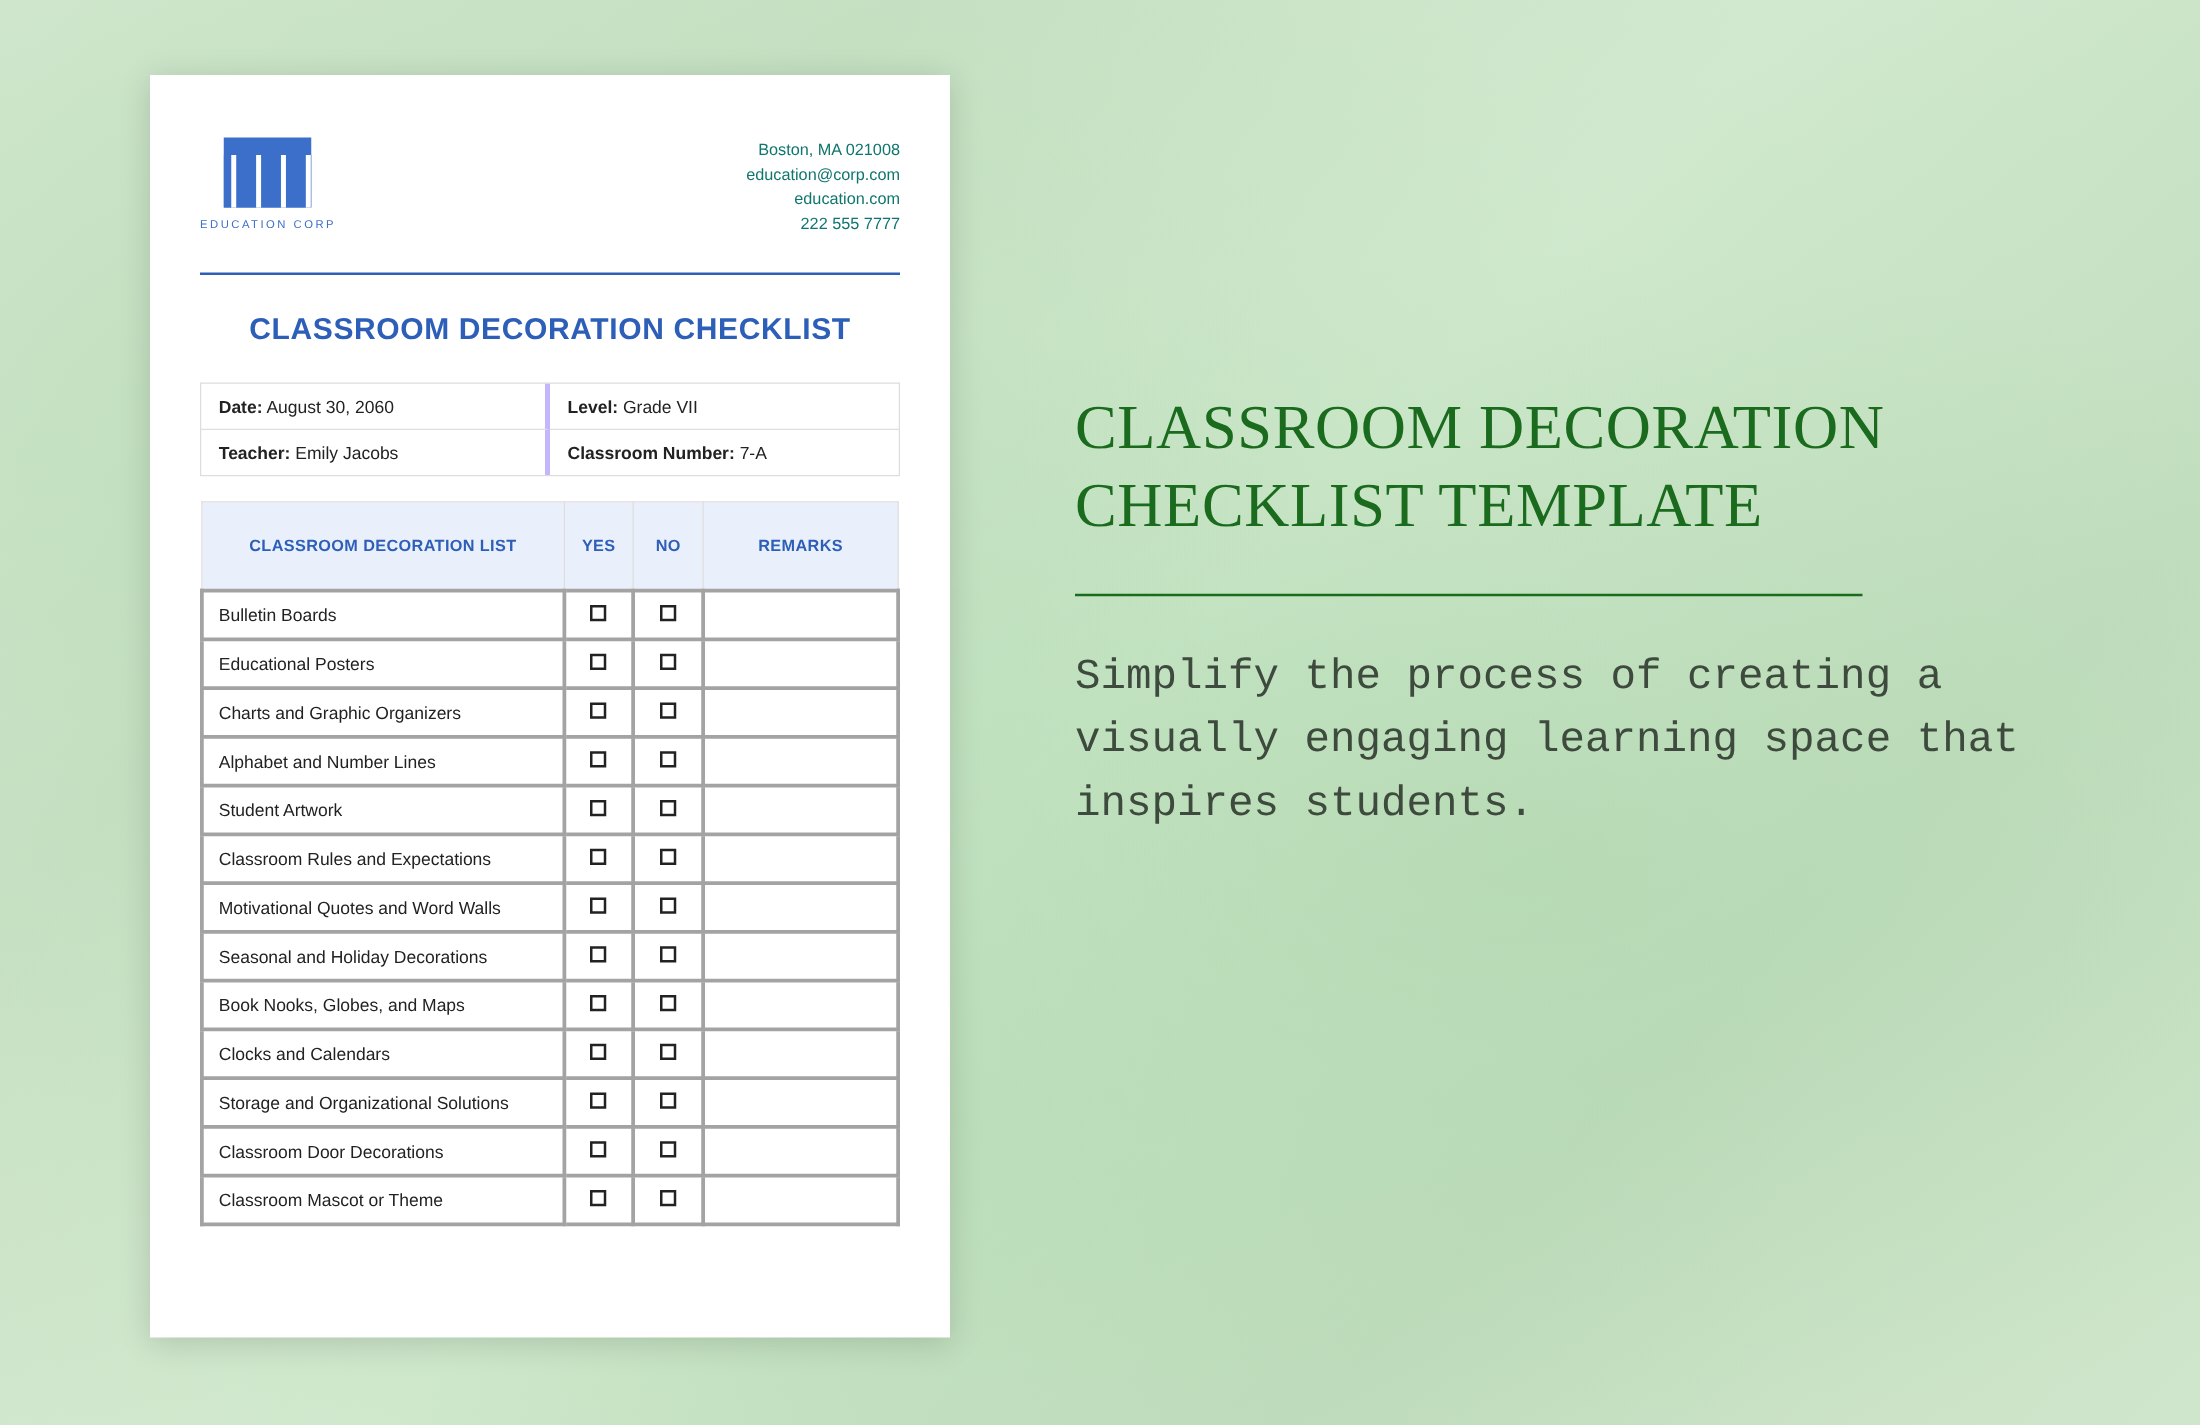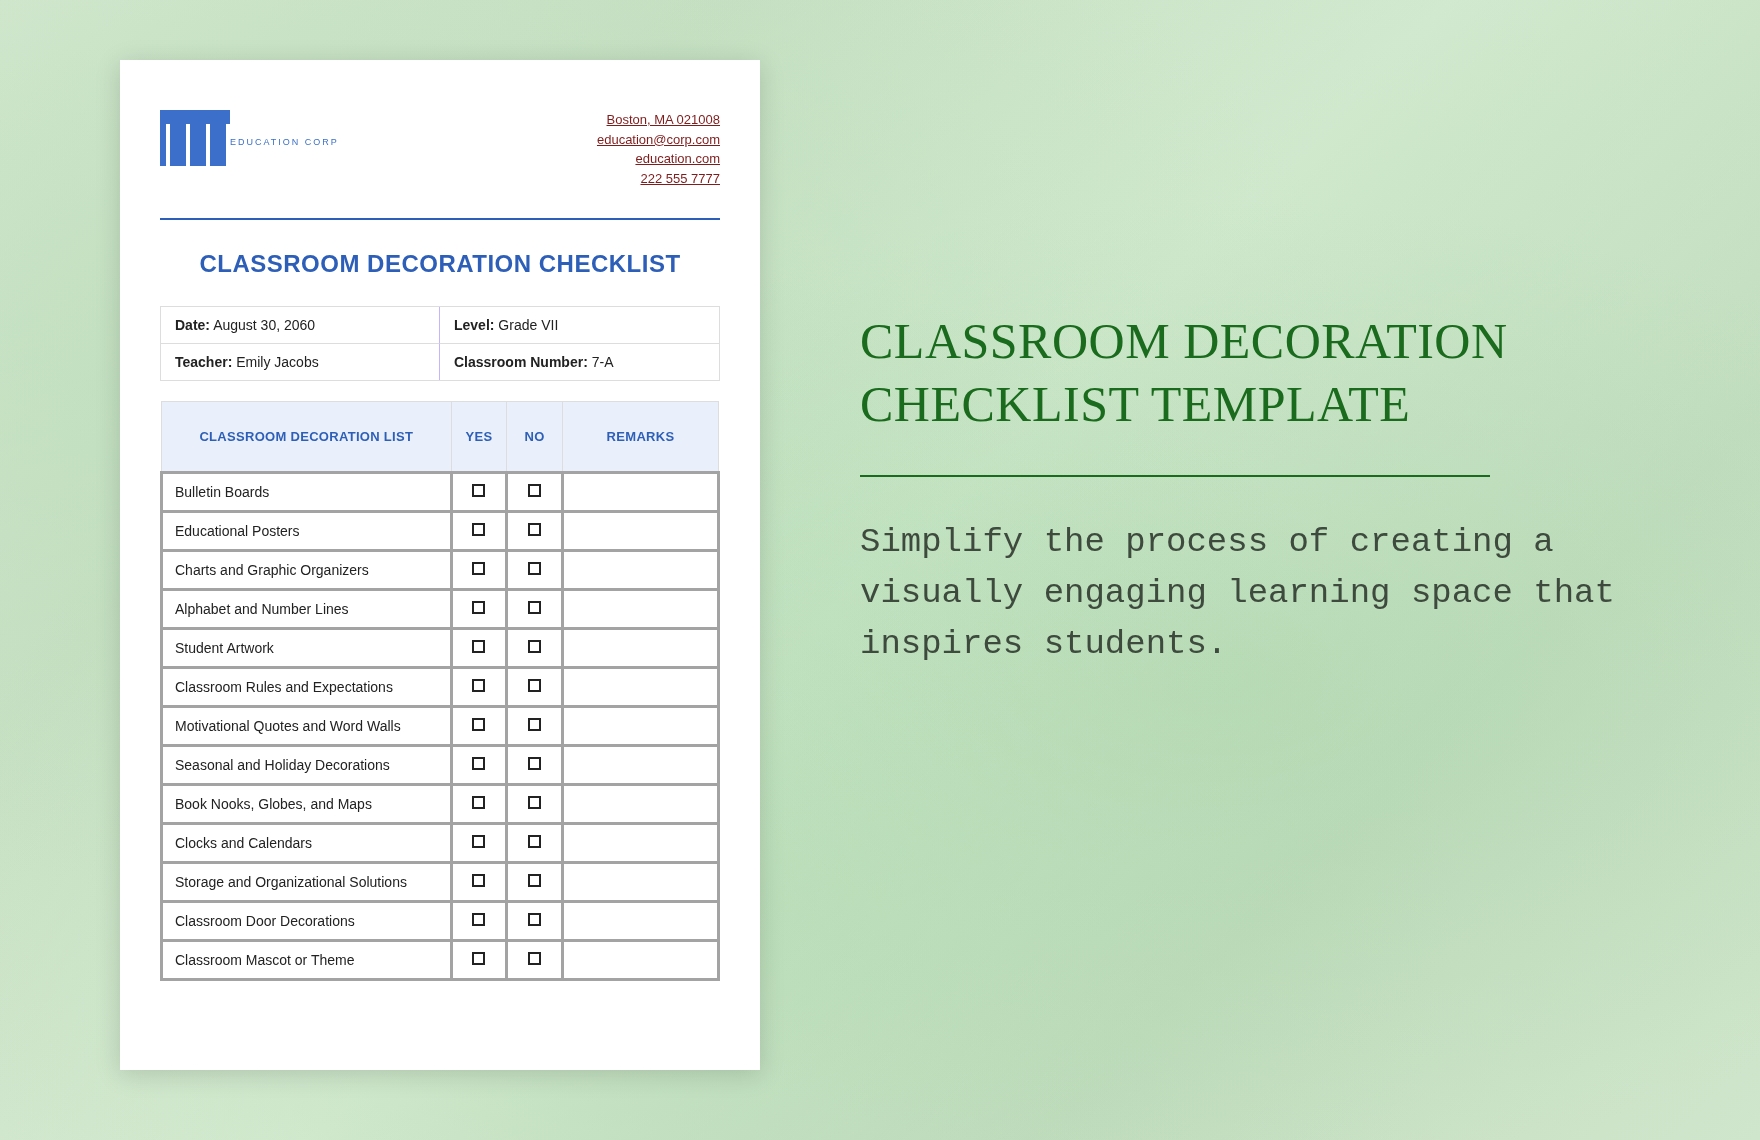--- a/index.html
+++ b/index.html
@@ -29,21 +29,21 @@
   
   .doc-header {
     display: flex;
     justify-content: space-between;
     align-items: flex-start;
     margin-bottom: 30px;
   }
   
   .logo-block {
     display: flex;
-    flex-direction: row;
+    flex-direction: column;
     align-items: center;
   }
   
   .logo-graphic {
     width: 70px;
     height: 56px;
     background: #3b6fc9;
     position: relative;
     margin-bottom: 8px;
   }
@@ -64,22 +64,21 @@
     font-size: 9px;
     letter-spacing: 2px;
     color: #3b6fc9;
     font-weight: 500;
   }
   
   .contact-info {
     text-align: right;
     font-size: 13px;
     line-height: 1.5;
-    color: #7f1d1d;
-    text-decoration: underline;
+    color: #0f766e;
   }
   
   .header-rule {
     border: none;
     border-top: 2px solid #2e5fb8;
     margin-bottom: 30px;
   }
   
   .doc-title {
     text-align: center;
@@ -91,21 +90,21 @@
   }
   
   .info-grid {
     display: grid;
     grid-template-columns: 1fr 1fr;
     border: 1px solid #ddd;
     margin-bottom: 20px;
   }
   .info-cell {
     padding: 10px 14px;
-    border-right: 1px solid #c4b5fd;
+    border-right: 4px solid #c4b5fd;
     border-bottom: 1px solid #ddd;
     font-size: 14px;
     color: #222;
   }
   .info-cell:nth-child(2n) { border-right: none; }
   .info-cell:nth-child(n+3) { border-bottom: none; }
   .info-label { font-weight: bold; }
   
   .checklist-table {
     width: 100%;

